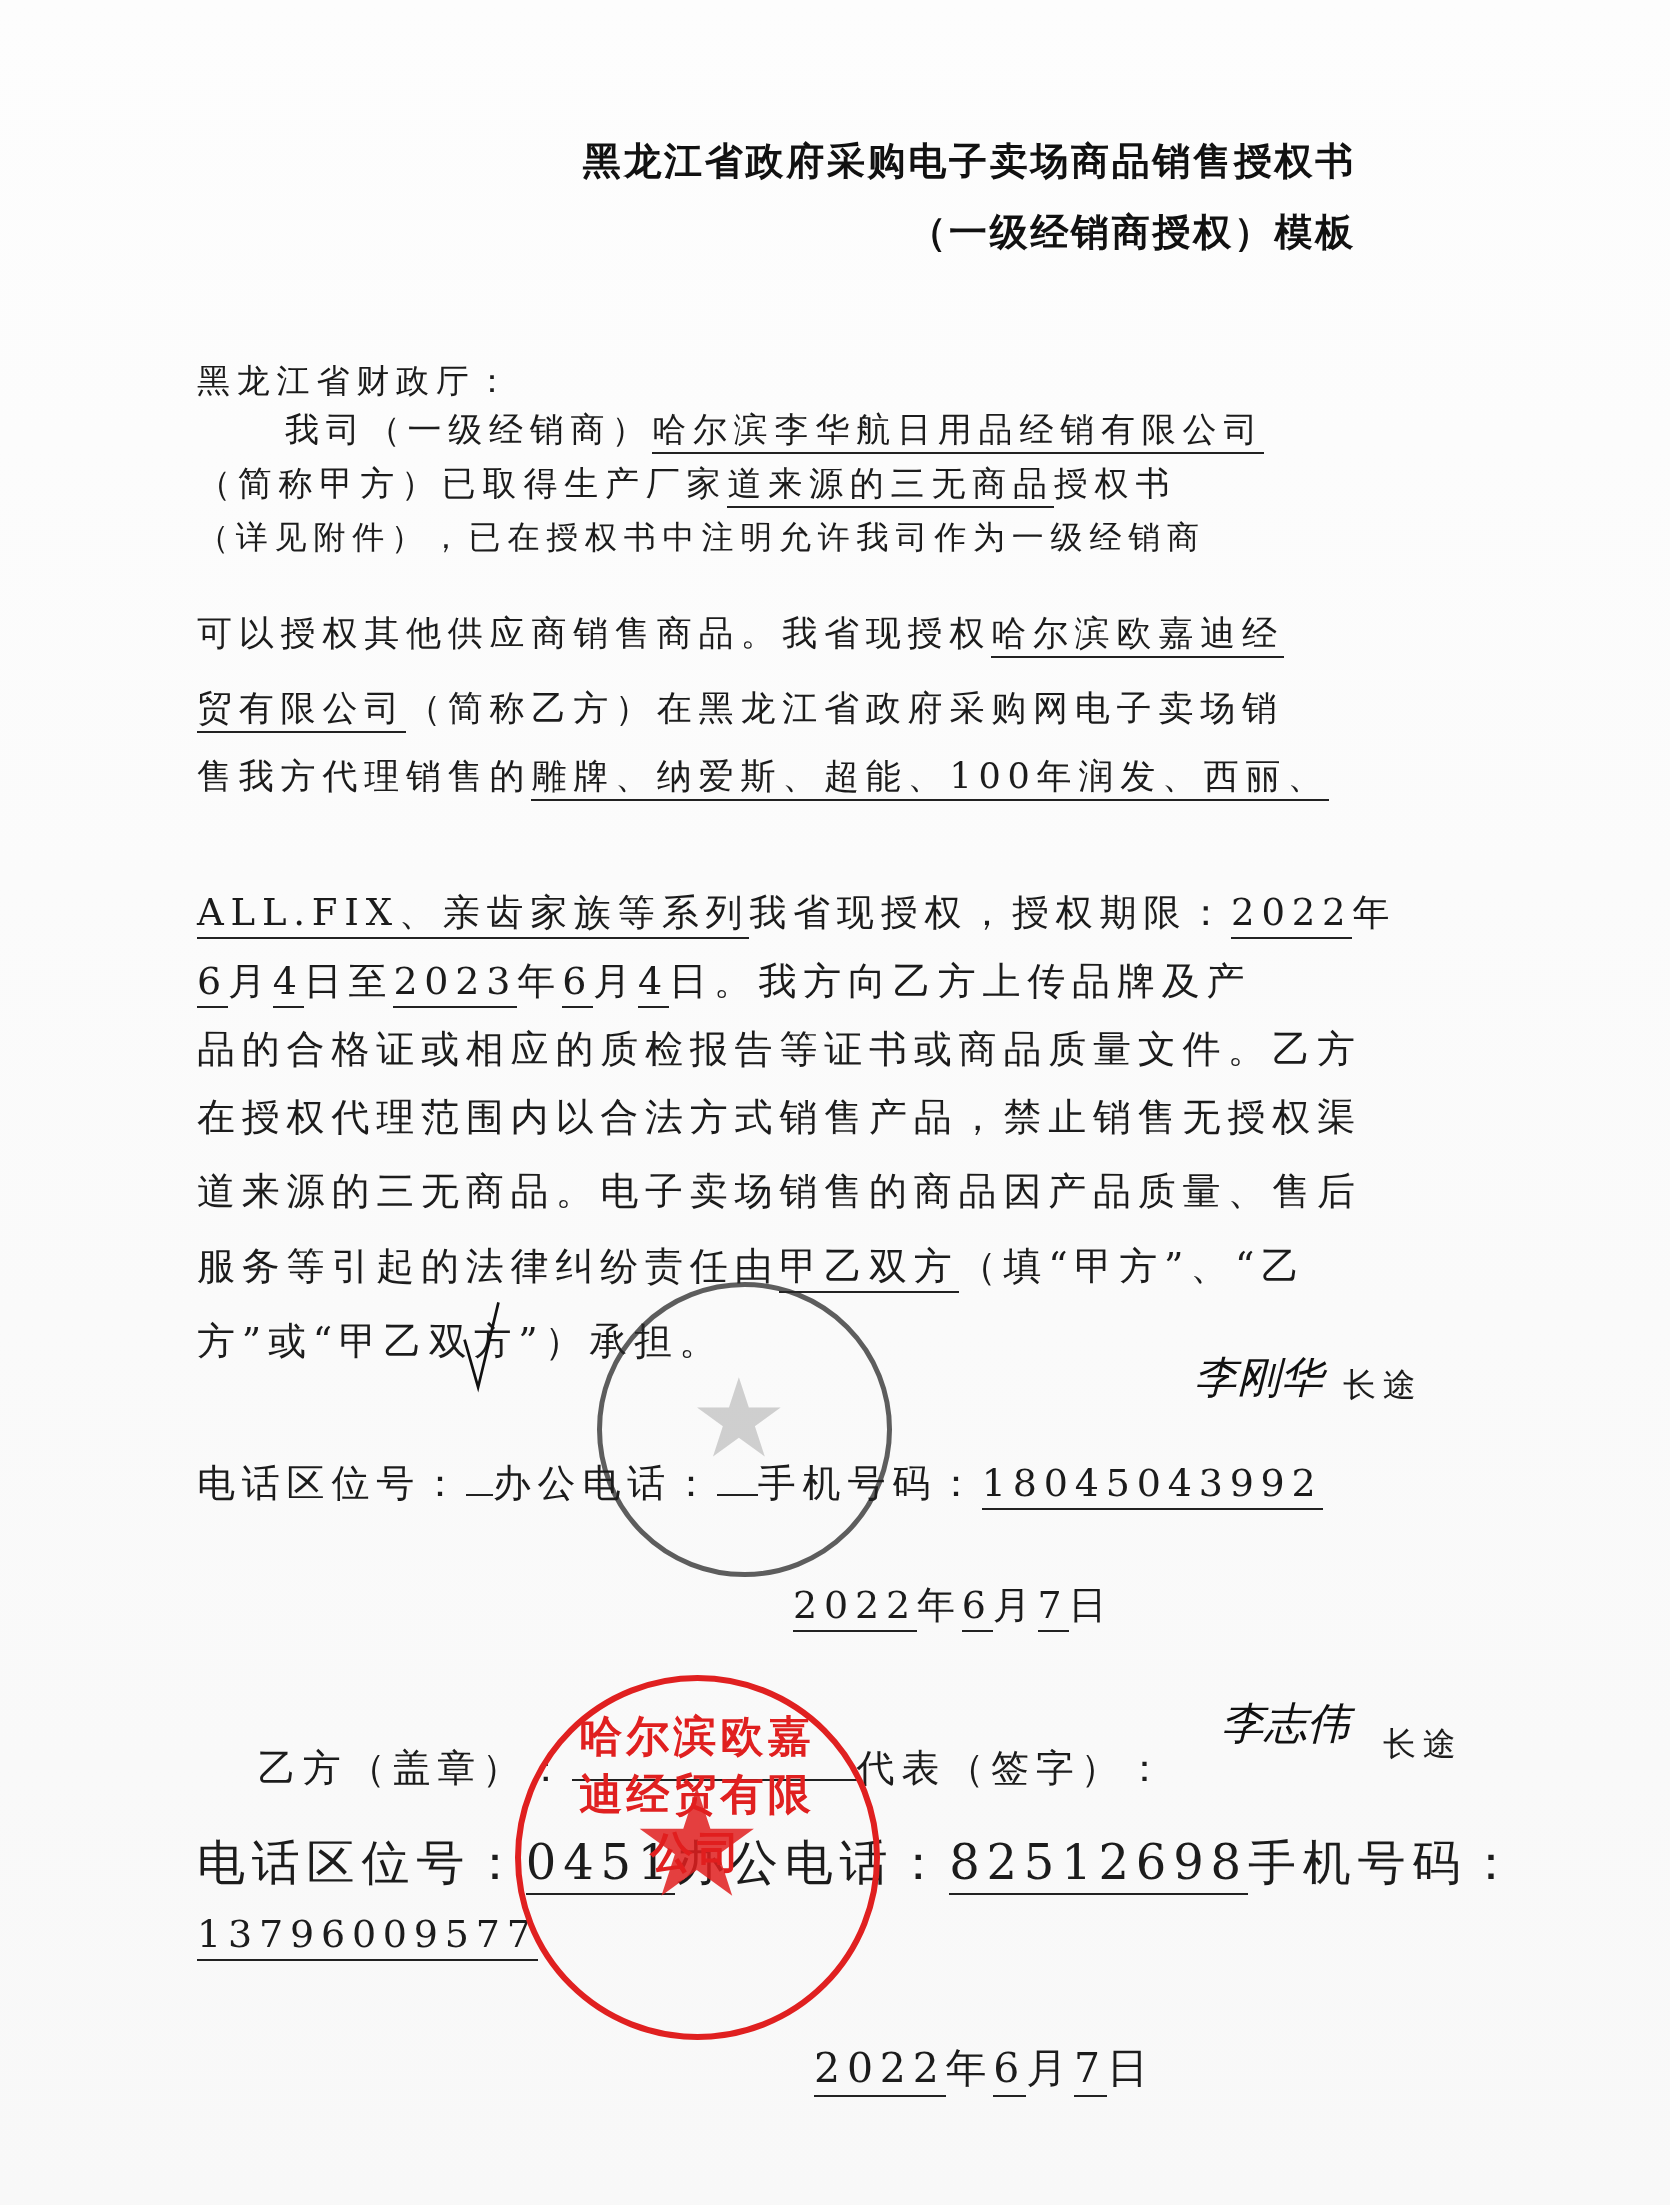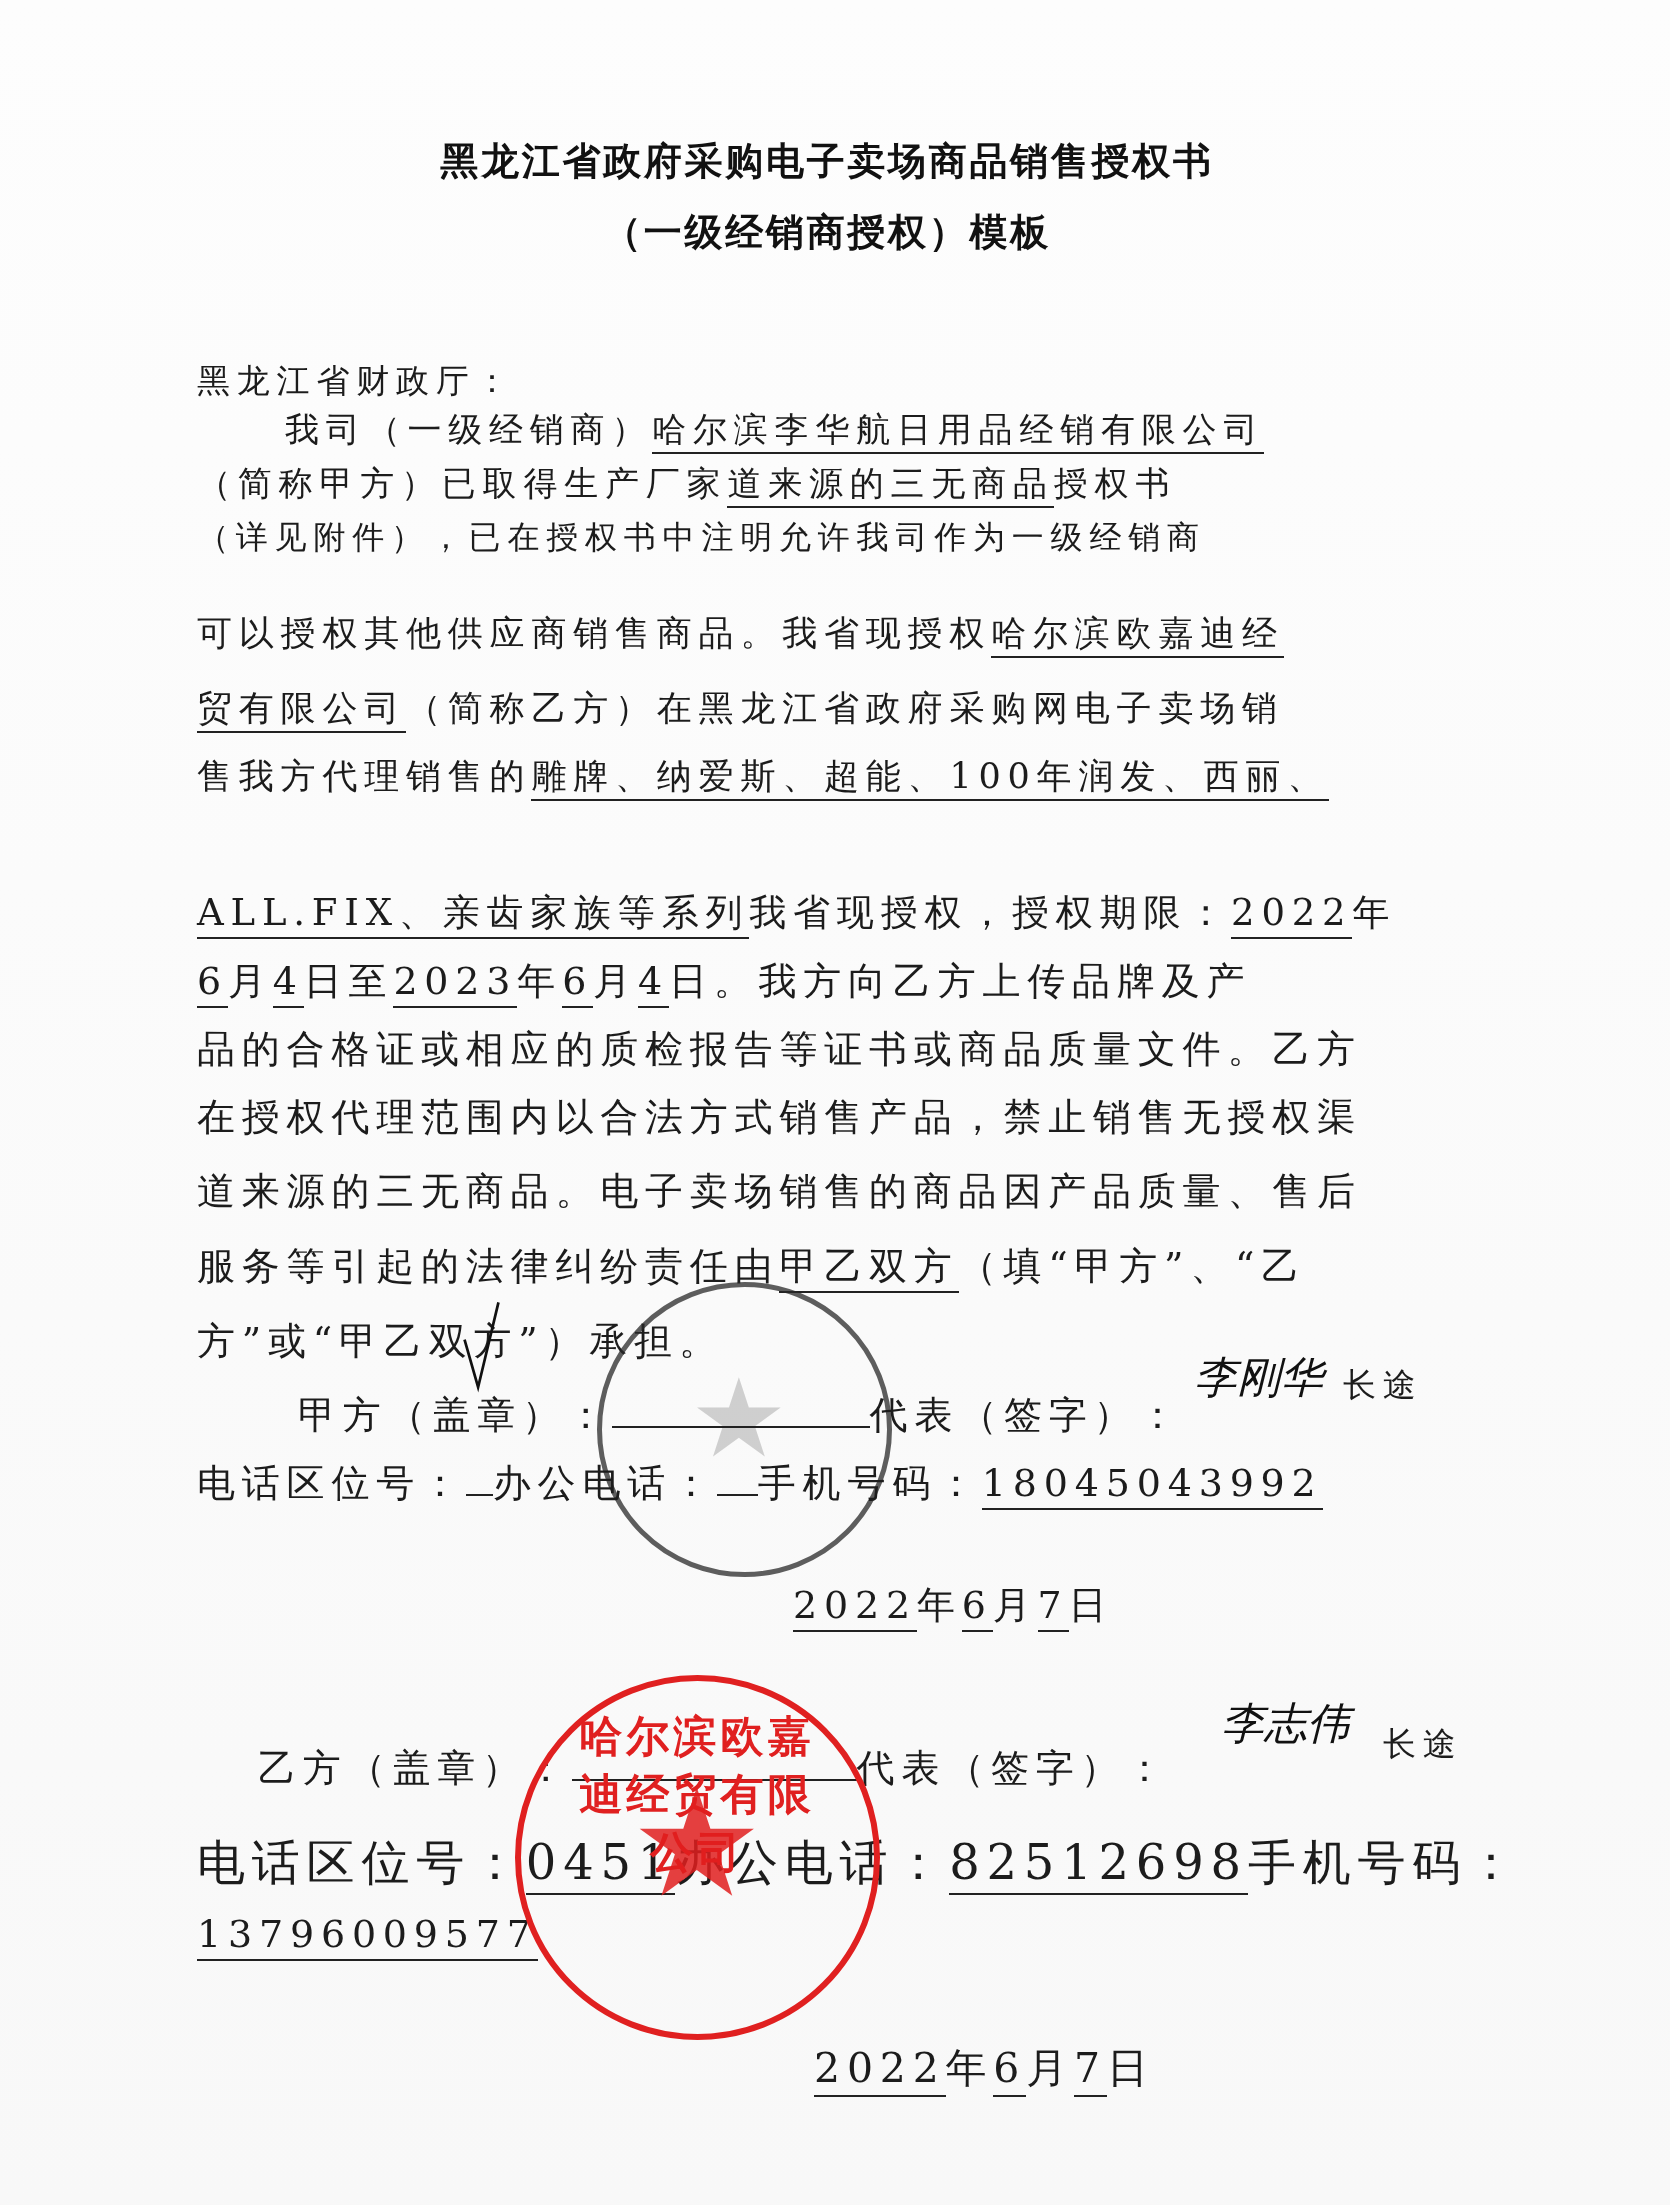--- a/index.html
+++ b/index.html
@@ -10,21 +10,21 @@
     color: #1a1a1a;
     position: relative;
     overflow: hidden;
   }
   .page {
     position: absolute; left: 0; top: 0; width: 1671px; height: 2205px;
     background: linear-gradient(180deg, #fdfdfd 0%, #f8f8f8 100%);
   }
   .title {
     position: absolute; left: 298px; width: 1058px;
-    text-align: center; font-weight: bold;
+    text-align: right; font-weight: bold;
     font-family: "DejaVu Sans", "Liberation Sans", sans-serif;
     font-size: 38px; letter-spacing: 2.7px; color: #111;
   }
   .t1 { top: 136px; }
   .t2 { top: 207px; }
   .line {
     position: absolute; left: 197px; width: 1221px;
     font-size: 38px; letter-spacing: 6.8px; white-space: nowrap;
     color: #1c1c1c;
   }
@@ -103,23 +103,20 @@
   <div class="line" style="top:1316px; font-size:38px;">方”或“甲乙双方”）承担。</div>
 
   <svg class="check" viewBox="0 0 60 140">
     <path d="M5 60 L25 130 L55 5" stroke="#111" stroke-width="4" fill="none"></path>
   </svg>
 
   <div class="stamp-a">
     <span class="star">★</span>
   </div>
 
-  <div class="line" style="top:1390px; left:298px; font-size:38px;">
-    <span>甲方（盖章）：</span><span class="u" style="display:inline-block; width:258px;"></span><span>代表（签字）：</span>
-  </div>
   <div class="sig" style="left:1194px; top:1349px;">李刚华</div>
   <div class="line" style="top:1363px; left:1343px; font-size:33px;">长途</div>
 
   <div class="line" style="top:1458px; font-size:38px;">
     <span>电话区位号：</span><span class="u" style="display:inline-block; min-width:27px;"></span><span>办公电话：</span><span class="u" style="display:inline-block; min-width:41px;"></span><span>手机号码：</span><span class="u">18045043992</span>
   </div>
 
   <div class="line" style="top:1580px; left:793px; font-size:38px;">
     <span class="u">2022</span><span>年</span><span class="u">6</span><span>月</span><span class="u">7</span><span>日</span>
   </div>

